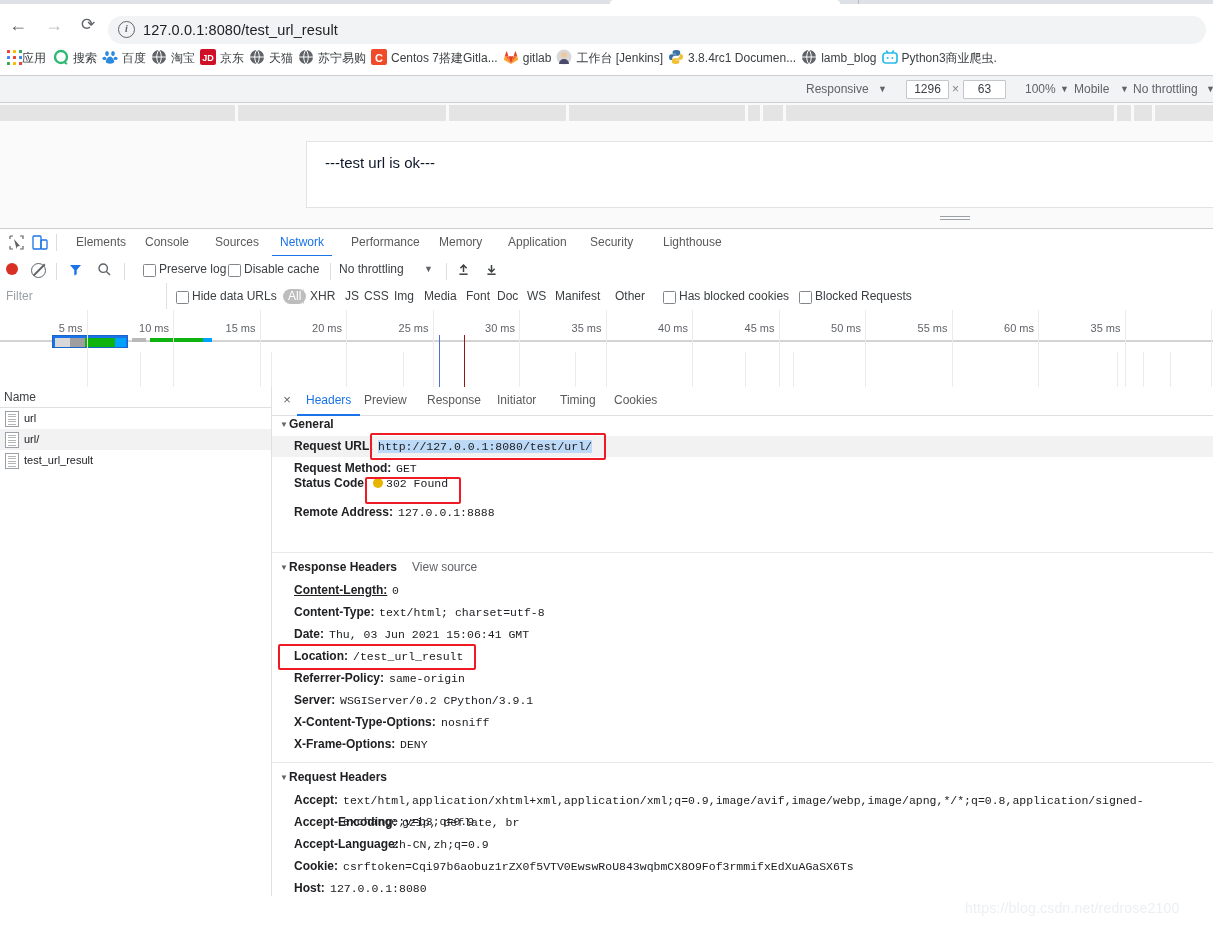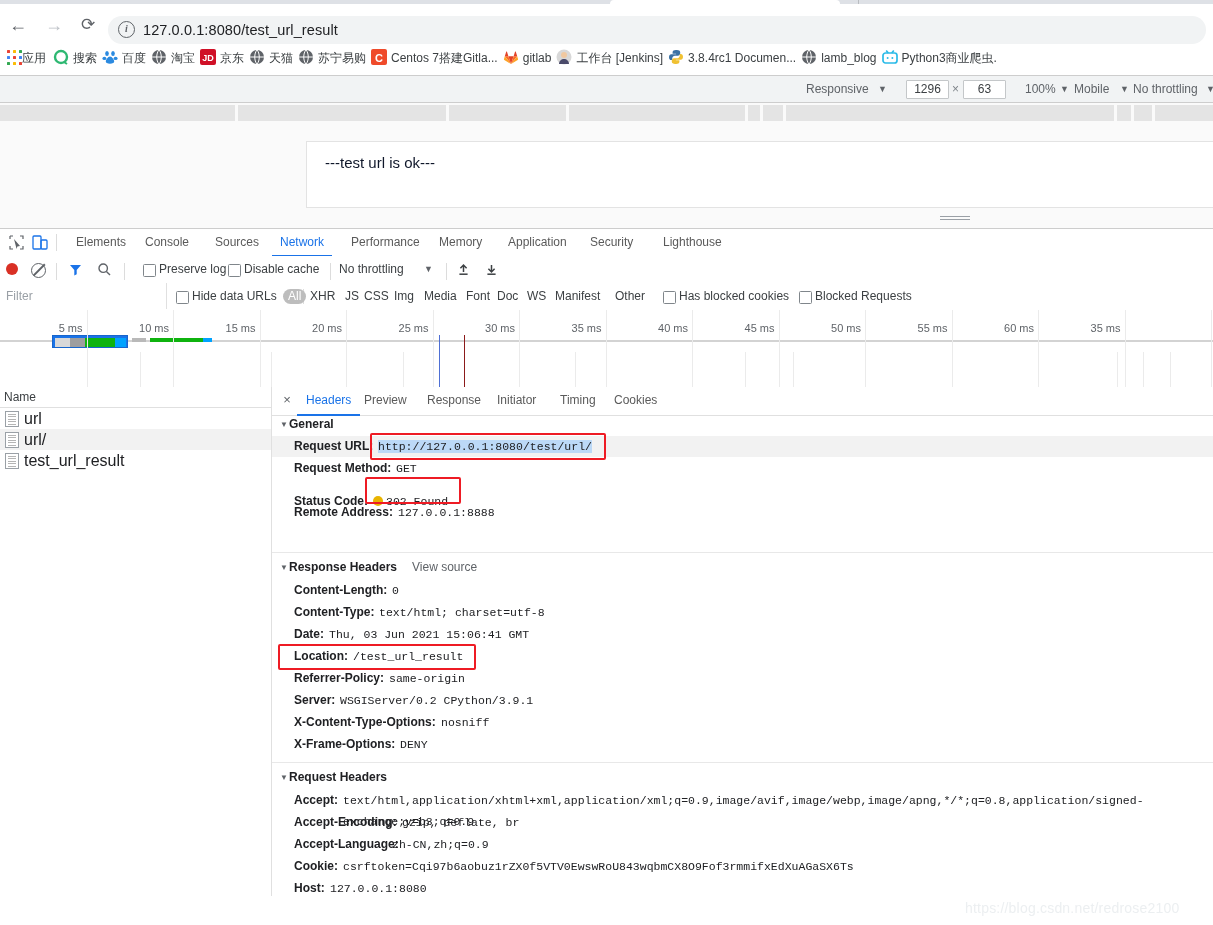--- a/index.html
+++ b/index.html
@@ -87,21 +87,21 @@
   #bar-sel{position:absolute;left:52px;top:25px;width:76px;height:13px;background:#1a73e8;border:1px solid #1765cc;box-sizing:border-box;}
   #bar-sel .seg{position:absolute;top:2px;height:9px;}
   #bar2{position:absolute;left:132px;top:28px;height:4px;}
   #bar2 .seg{position:absolute;top:0;height:4px;}
   .evtline{position:absolute;top:25px;width:1.2px;height:52px;}
 
   
   #reqlist{position:absolute;left:0;top:158px;width:271px;height:509px;background:#fff;border-right:1px solid #e0e0e0;}
   #reqhead{position:absolute;left:0;top:0;width:271px;height:21px;line-height:21px;font-size:12px;color:#3c4043;padding-left:4px;
     border-bottom:1px solid #e0e0e0;box-sizing:border-box;}
-  .reqrow{position:absolute;left:0;width:271px;height:21px;line-height:21px;font-size:16px;color:#202124;}
+  .reqrow{position:absolute;left:0;width:271px;height:21px;line-height:21px;font-size:11px;color:#202124;}
   .reqrow.sel{background:#f2f2f2;}
   .reqrow .docico{position:absolute;left:5px;top:3px;width:12px;height:14px;border:1px solid #9aa0a6;background:#fff;}
   .reqrow .docico i{position:absolute;left:2px;width:8px;height:1px;background:#b5b5b5;}
   .reqrow .nm{position:absolute;left:24px;top:0;}
 
   
   #detail{position:absolute;left:272px;top:158px;width:941px;height:509px;background:#fff;}
   #detail-tabs{position:absolute;left:0;top:0;width:941px;height:28px;border-bottom:1px solid #e0e0e0;background:#fff;}
   #detail-close{position:absolute;left:8px;top:6px;width:14px;height:14px;color:#5f6368;font-size:13px;line-height:14px;text-align:center;}
   .dtab{position:absolute;top:0;height:27px;line-height:27px;font-size:12px;color:#5a5a5a;padding:0 9px;}
@@ -410,34 +410,34 @@
         <div class="sec-title" style="top: 2px;"><span class="tri">▼</span><span>General</span></div>
         <div class="hrow shade" style="top: 21px;">
           <span class="hkey" style="left: 22px;">Request URL:</span>
           <span class="hval" style="left: 106px;"><span class="sel-hl">http://127.0.0.1:8080/test/url/</span></span>
         </div>
         <div class="redbox" style="left: 98px; top: 18px; width: 232px; height: 23px;"></div>
         <div class="hrow" style="top: 43px;">
           <span class="hkey" style="left: 22px;">Request Method:</span>
           <span class="hval" style="left: 124px;">GET</span>
         </div>
-        <div class="hrow" style="top: 76px; text-align: right;">
+        <div class="hrow" style="top: 58px; text-align: right;">
           <span class="hkey" style="left: 22px;">Status Code:</span>
           <span class="hval" style="left: 101px;"><span class="statusdot"></span><span>302 Found</span></span>
         </div>
         <div class="redbox" style="left: 93px; top: 62px; width: 92px; height: 23px;"></div>
         <div class="hrow" style="top: 87px;">
           <span class="hkey" style="left: 22px;">Remote Address:</span>
           <span class="hval" style="left: 126px;">127.0.0.1:8888</span>
         </div>
         <div class="hsep" style="top: 137px;"></div>
         <div class="sec-title" style="top: 145px;"><span class="tri">▼</span><span>Response Headers</span></div>
         <div class="viewsrc" style="top: 145px; left: 140px;">View source</div>
         <div class="hrow" style="top: 165px;">
-          <span class="hkey" style="left: 22px;">Content-Length:</span>
+          <span class="hkey" style="left: 22px; text-decoration: underline;">Content-Length:</span>
           <span class="hval" style="left: 120px;">0</span>
         </div>
         <div class="hrow" style="top: 187px;">
           <span class="hkey" style="left: 22px;">Content-Type:</span>
           <span class="hval" style="left: 107px;">text/html; charset=utf-8</span>
         </div>
         <div class="hrow" style="top: 209px;">
           <span class="hkey" style="left: 22px;">Date:</span>
           <span class="hval" style="left: 57px;">Thu, 03 Jun 2021 15:06:41 GMT</span>
         </div>

